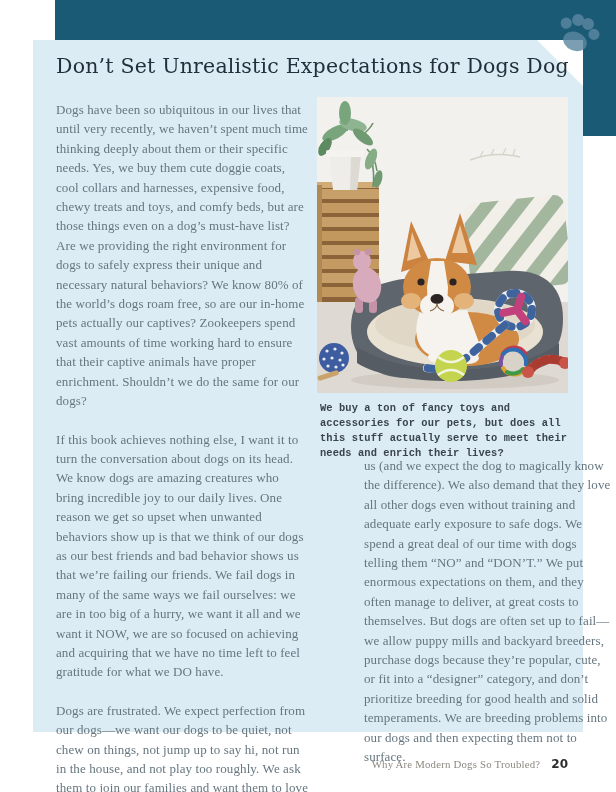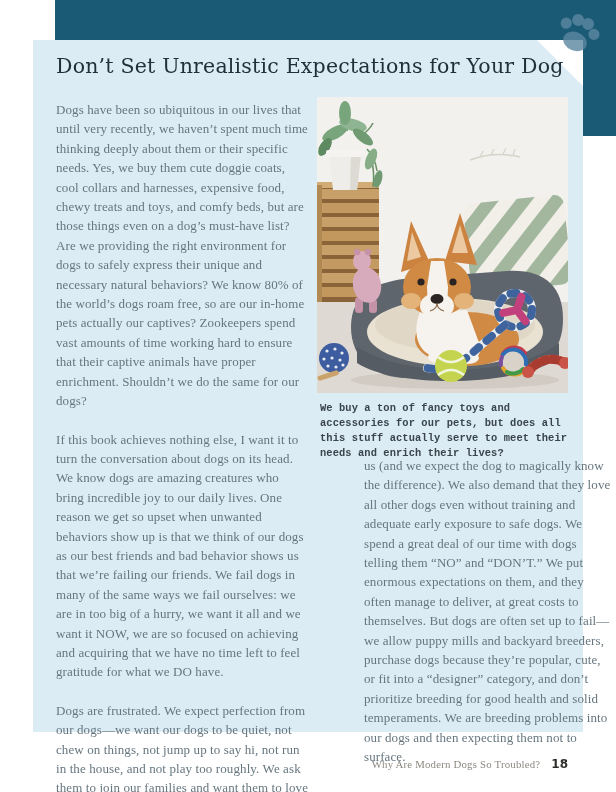--- a/index.html
+++ b/index.html
@@ -57,21 +57,21 @@
       <circle cx="-16" cy="-6" r="6"></circle>
       <circle cx="-5.5" cy="-14" r="6.4"></circle>
       <circle cx="6" cy="-14" r="6.4"></circle>
       <circle cx="16" cy="-6" r="6"></circle>
       <ellipse cx="0" cy="8.5" rx="13" ry="10"></ellipse>
     </g>
   </svg>
 
   <div id="panel"></div>
 
-  <div id="page-title">Don’t Set Unrealistic Expectations for Your Dog</div>
+  <div id="page-title">Don’t Set Unrealistic Expectations for Dogs Dog</div>
 
   <div id="col-left" class="body-col">
     <p>Dogs have been so ubiquitous in our lives that until very recently, we haven’t spent much time thinking deeply about them or their specific needs. Yes, we buy them cute doggie coats, cool collars and harnesses, expensive food, chewy treats and toys, and comfy beds, but are those things even on a dog’s must-have list? Are we providing the right environment for dogs to safely express their unique and necessary natural behaviors? We know 80% of the world’s dogs roam free, so are our in-home pets actually our captives? Zookeepers spend vast amounts of time working hard to ensure that their captive animals have proper enrichment. Shouldn’t we do the same for our dogs?</p>
     <p>If this book achieves nothing else, I want it to turn the conversation about dogs on its head. We know dogs are amazing creatures who bring incredible joy to our daily lives. One reason we get so upset when unwanted behaviors show up is that we think of our dogs as our best friends and bad behavior shows us that we’re failing our friends. We fail dogs in many of the same ways we fail ourselves: we are in too big of a hurry, we want it all and we want it NOW, we are so focused on achieving and acquiring that we have no time left to feel gratitude for what we DO have.</p>
     <p>Dogs are frustrated. We expect perfection from our dogs—we want our dogs to be quiet, not chew on things, not jump up to say hi, not run in the house, and not play too roughly. We ask them to join our families and want them to love our friends and only bite bad people that try to hurt</p>
   </div>
 
   <div id="photo-figure">
     <svg width="251" height="296" viewBox="0 0 251 296" aria-hidden="true">
 
@@ -218,16 +218,16 @@
   </div>
 
   <div id="photo-caption">We buy a ton of fancy toys and accessories for our pets, but does all this stuff actually serve to meet their needs and enrich their lives?</div>
 
   <div id="col-right" class="body-col">
     <p>us (and we expect the dog to magically know the difference). We also demand that they love all other dogs even without training and adequate early exposure to safe dogs. We spend a great deal of our time with dogs telling them “NO” and “DON’T.” We put enormous expectations on them, and they often manage to deliver, at great costs to themselves. But dogs are often set up to fail—we allow puppy mills and backyard breeders, purchase dogs because they’re popular, cute, or fit into a “designer” category, and don’t prioritize breeding for good health and solid temperaments. We are breeding problems into our dogs and then expecting them not to surface.</p>
   </div>
 
   <div id="footer">
     <span id="running-head">Why Are Modern Dogs So Troubled?</span>
-    <span id="page-number">18</span>
+    <span id="page-number">20</span>
   </div>
 
 </div>
 
 </body></html>

